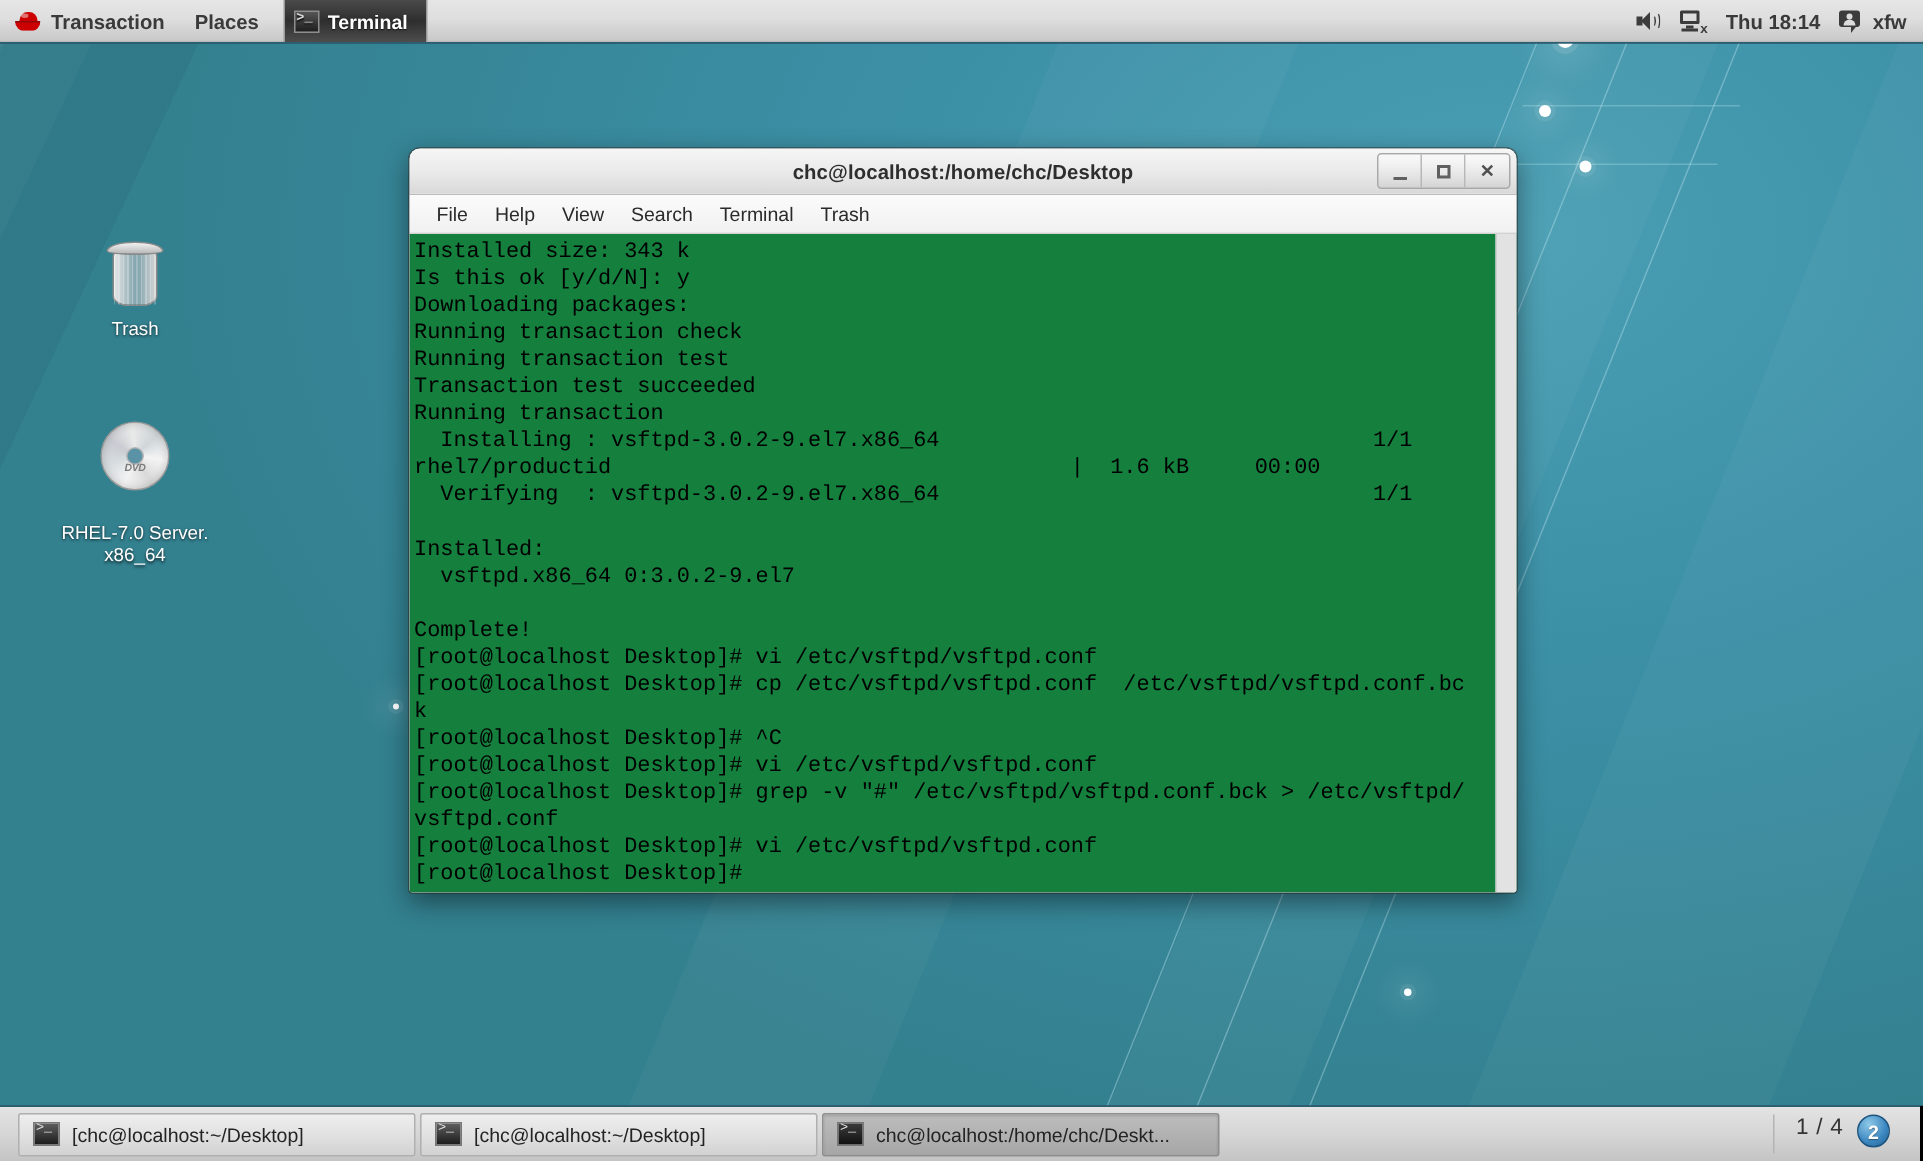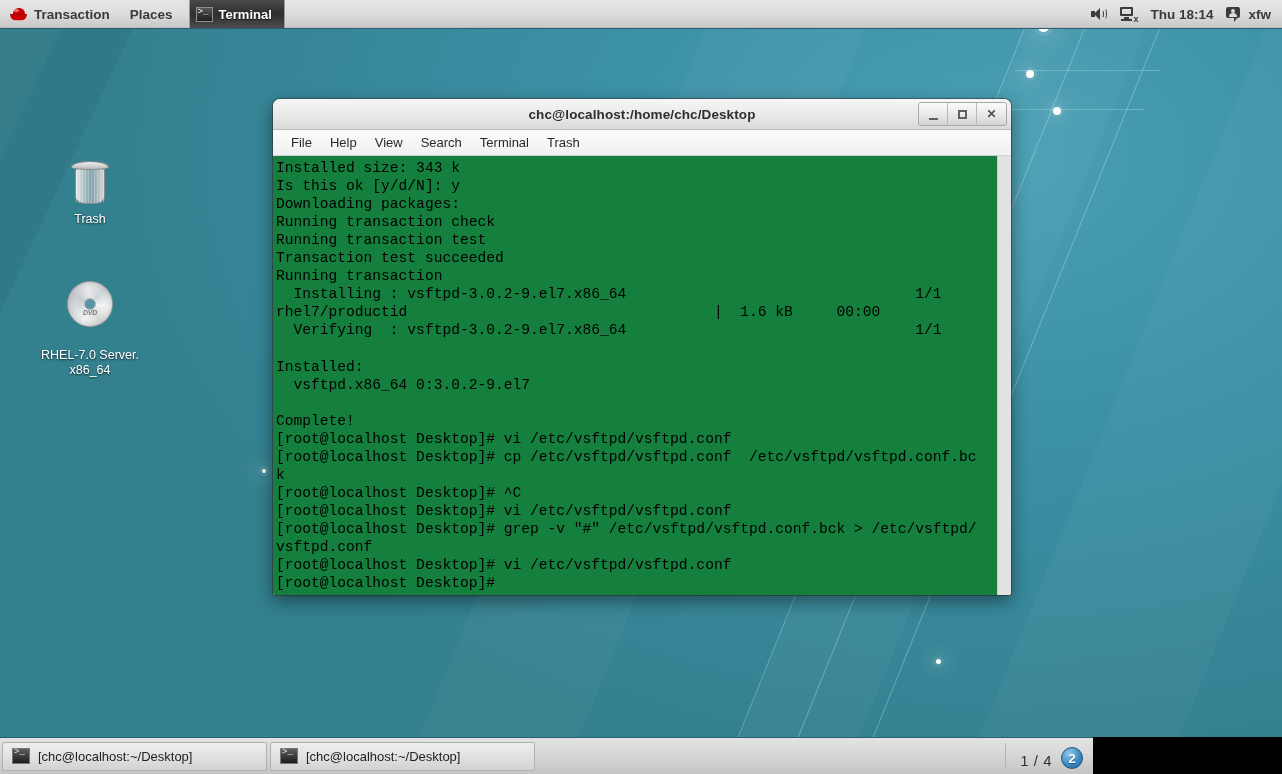--- a/index.html
+++ b/index.html
@@ -273,25 +273,25 @@
   #term-scrollbar {
     flex: none; width: 14px;
     background: #e2e2e2;
     border-left: 1px solid #cfcfcf;
     position: relative;
   }
 
   
   #taskbar {
     position: absolute; left: 0; bottom: 0;
-    width: 1093px; height: 37px;
+    width: 1280px; height: 37px;
     background: linear-gradient(180deg, #e3e3e3 0%, #d6d6d6 50%, #c4c4c4 100%);
     border-top: 1px solid #2c5d70;
     display: flex; align-items: center;
-    padding: 3px 2px;
+    padding: 3px 12px;
     gap: 3px;
     z-index: 40;
   }
   .tb-task {
     flex: 1 1 0;
     max-width: 265px;
     height: 29px;
     display: flex; align-items: center; gap: 8px;
     padding: 0 9px;
     font-size: 13px; color: #232323;
@@ -321,21 +321,21 @@
   .tb-ic.files {
     background: linear-gradient(180deg, #fafafa, #d7d7d7);
     border: 1px solid #9c9c9c;
   }
   .tb-ic.files::after {
     content: ""; position: absolute; left: 3px; top: 3px; right: 3px; bottom: 3px;
     border-top: 2px solid #9aa3a8; border-bottom: 2px solid #9aa3a8;
   }
   #tb-right {
     margin-left: auto;
-    display: flex; align-items: flex-end; gap: 9px;
+    display: flex; align-items: flex-start; gap: 9px;
     padding-right: 8px;
     border-left: 1px solid #b4b4b4;
     padding-left: 14px;
     height: 26px;
   }
   #workspace-count { font-size: 15px; color: #333; letter-spacing: 0.5px; }
   #notif-badge {
     width: 22px; height: 22px; border-radius: 50%;
     background: radial-gradient(circle at 35% 28%, #8ec9e8 0%, #3b86c0 60%, #23618f 100%);
     border: 1px solid #1d5580;
@@ -553,18 +553,22 @@
     <span class="tb-ic term"></span>
     <span class="label">[chc@localhost:~/Desktop]</span>
   </div>
 
   <div class="tb-task">
     <span class="tb-ic term"></span>
     <span class="label">[chc@localhost:~/Desktop]</span>
   </div>
 
 
+  <div class="tb-task active">
+    <span class="tb-ic term dark"></span>
+    <span class="label">chc@localhost:/home/chc/Deskt...</span>
+  </div>
 
   <div id="tb-right">
     <span id="workspace-count">1 / 4</span>
     <span id="notif-badge">2</span>
   </div>
 </div>
 
 </body></html>

